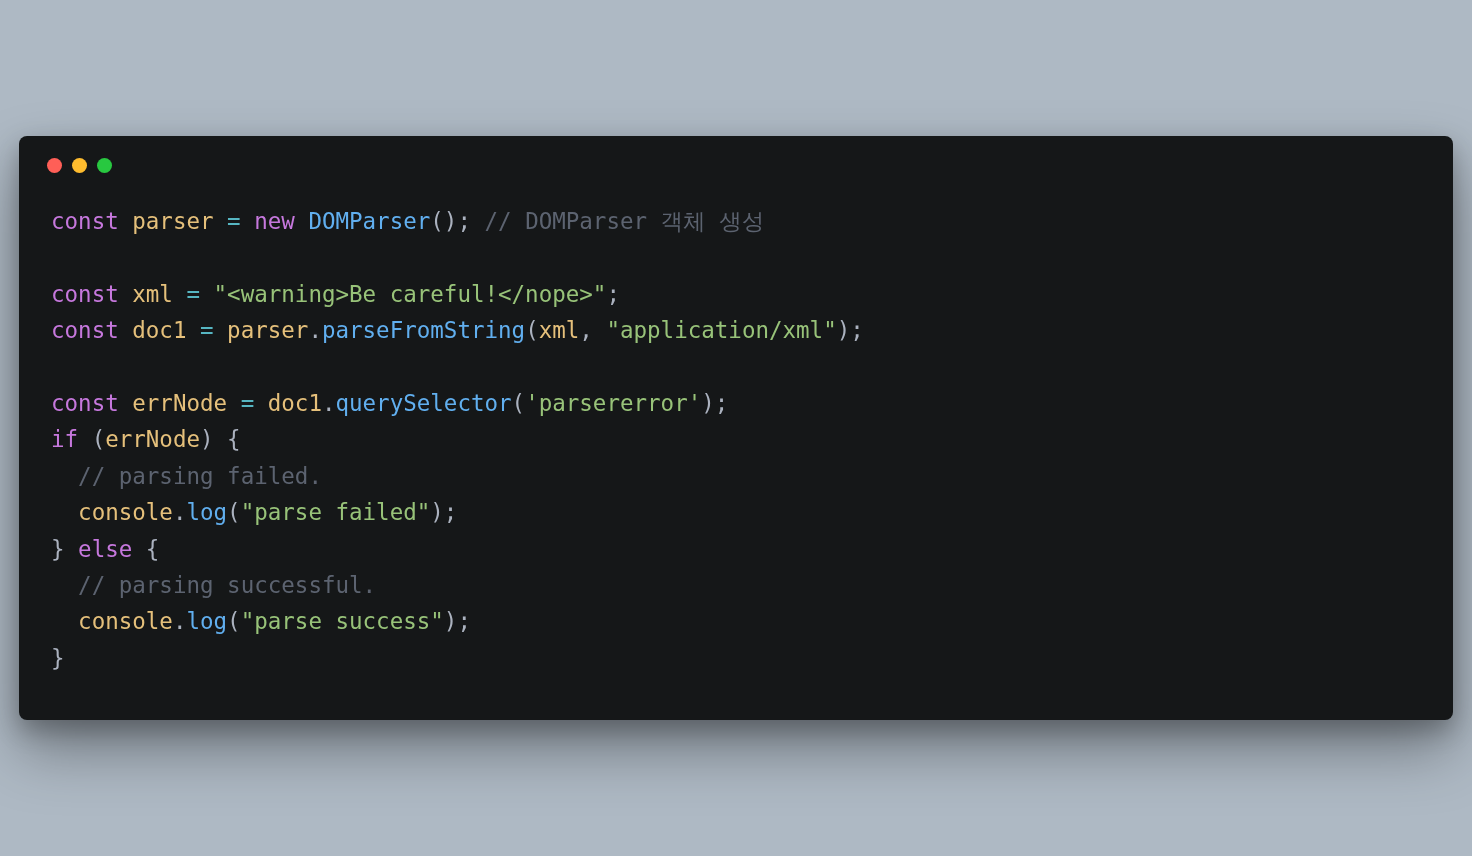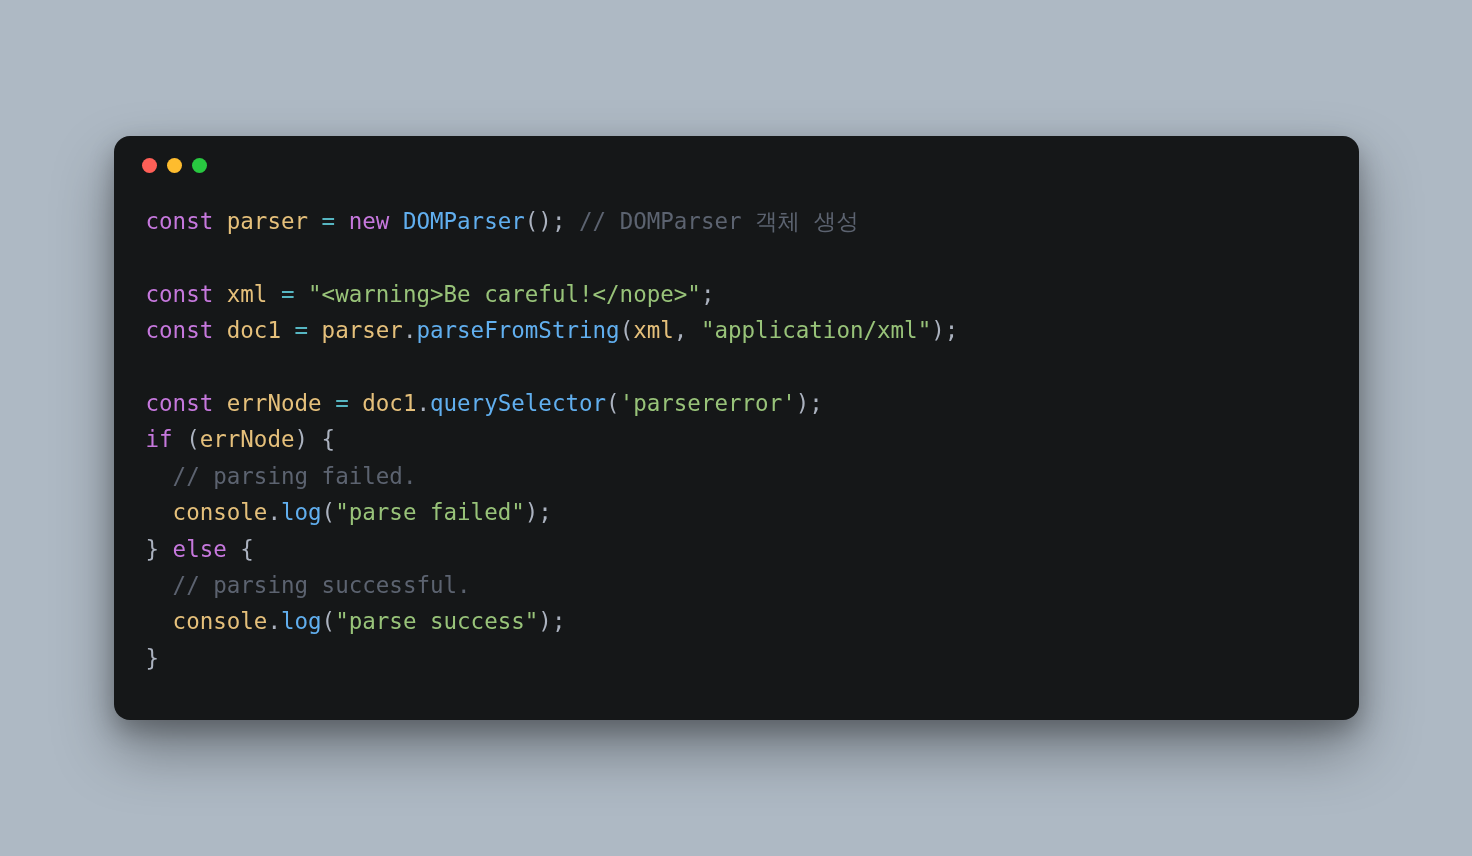--- a/index.html
+++ b/index.html
@@ -6,23 +6,23 @@
   body {
     background: #aeb9c4;
     width: 1472px;
     height: 856px;
     display: flex;
     align-items: center;
     justify-content: center;
     font-family: ui-monospace, 'SF Mono', 'Menlo', 'Consolas', monospace;
   }
   .window {
-    width: 1245px;
+    width: 1434px;
     background: #151718;
-    border-radius: 16px;
+    border-radius: 8px;
     box-shadow: 0 30px 60px rgba(0,0,0,0.35), 0 10px 25px rgba(0,0,0,0.25);
     overflow: hidden;
   }
   .titlebar {
     display: flex;
     align-items: center;
     gap: 10px;
     padding: 22px 28px 0 28px;
   }
   .dot {

